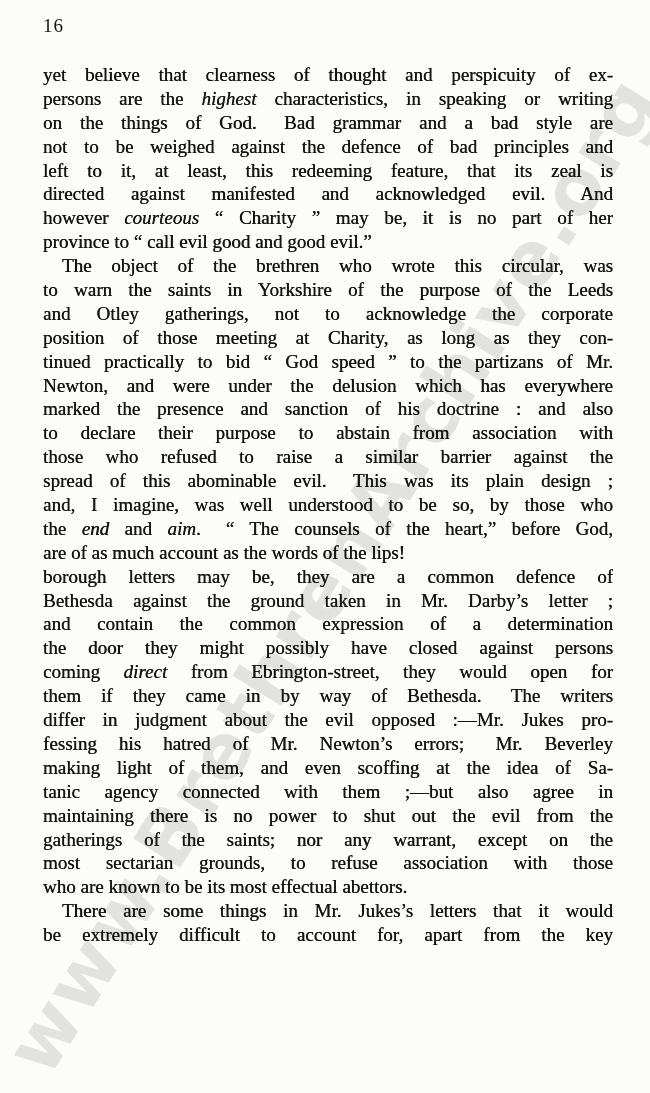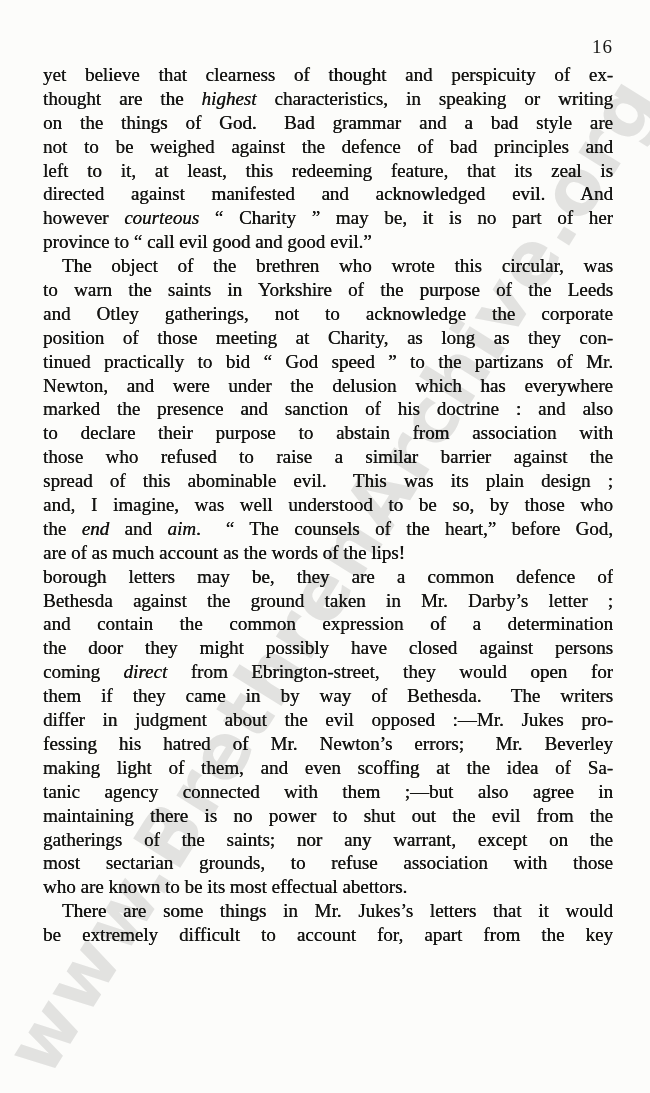--- a/index.html
+++ b/index.html
@@ -28,24 +28,23 @@
     white-space: nowrap;
     color: #e2e2e0;
     user-select: none;
     pointer-events: none;
   }
   .page-number {
     position: absolute;
     top: 15px;
     left: 43px;
     width: 570px;
-    text-align: right;
+    text-align: left;
     font-size: 19px;
     letter-spacing: 1px;
-    margin-top: 21px;
   }
   .text-block {
     position: absolute;
     top: 63px;
     left: 43px;
     width: 570px;
     font-size: 19px;
     line-height: 23.9px;
     text-shadow: 0.3px 0 0 currentColor; 
   }
@@ -61,21 +60,21 @@
   .line i { font-style: italic; }
 </style>
 </head>
 <body>
 
 <div class="page" style="background: rgb(252, 252, 250); color: rgb(21, 21, 19);">
   <div class="watermark" style="color: rgb(226, 226, 224);">www.BrethrenArchive.org</div>
   <div class="page-number">16</div>
   <div class="text-block">
       <div class="line"><span>yet believe that clearness of thought and perspicuity of ex-</span></div>
-      <div class="line"><span>thought are the </span><i>highest</i><span> characteristics, in speaking or writing</span></div>
+      <div class="line"><span>persons are the </span><i>highest</i><span> characteristics, in speaking or writing</span></div>
       <div class="line"><span>on the things of God.  Bad grammar and a bad style are</span></div>
       <div class="line"><span>not to be weighed against the defence of bad principles and</span></div>
       <div class="line"><span>left to it, at least, this redeeming feature, that its zeal is</span></div>
       <div class="line"><span>directed against manifested and acknowledged evil.  And</span></div>
       <div class="line"><span>however </span><i>courteous</i><span> “ Charity ” may be, it is no part of her</span></div>
       <div class="line no-just"><span>province to “ call evil good and good evil.”</span></div>
       <div class="line indent"><span>The object of the brethren who wrote this circular, was</span></div>
       <div class="line"><span>to warn the saints in Yorkshire of the purpose of the Leeds</span></div>
       <div class="line"><span>and Otley gatherings, not to acknowledge the corporate</span></div>
       <div class="line"><span>position of those meeting at Charity, as long as they con-</span></div>

